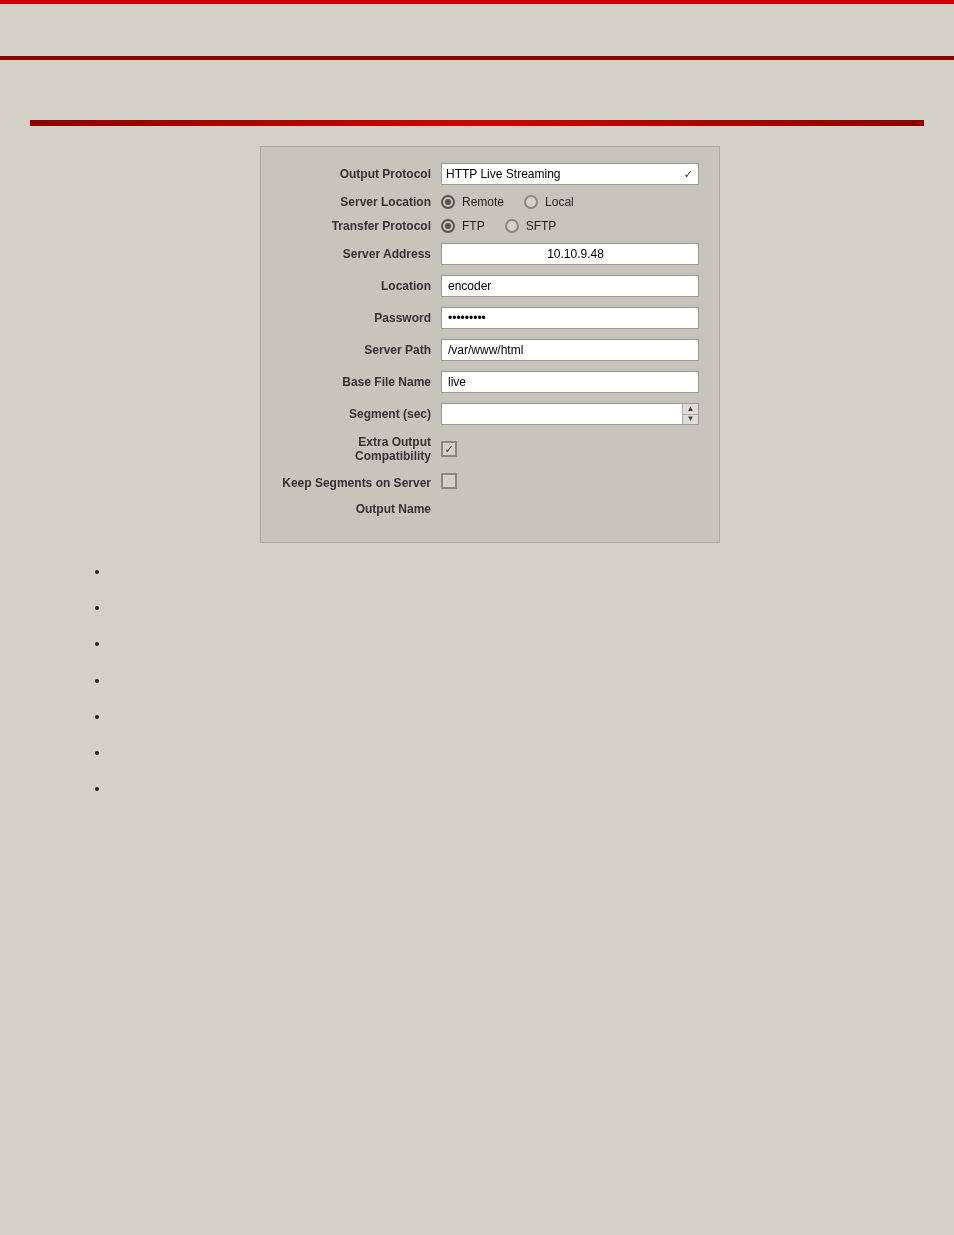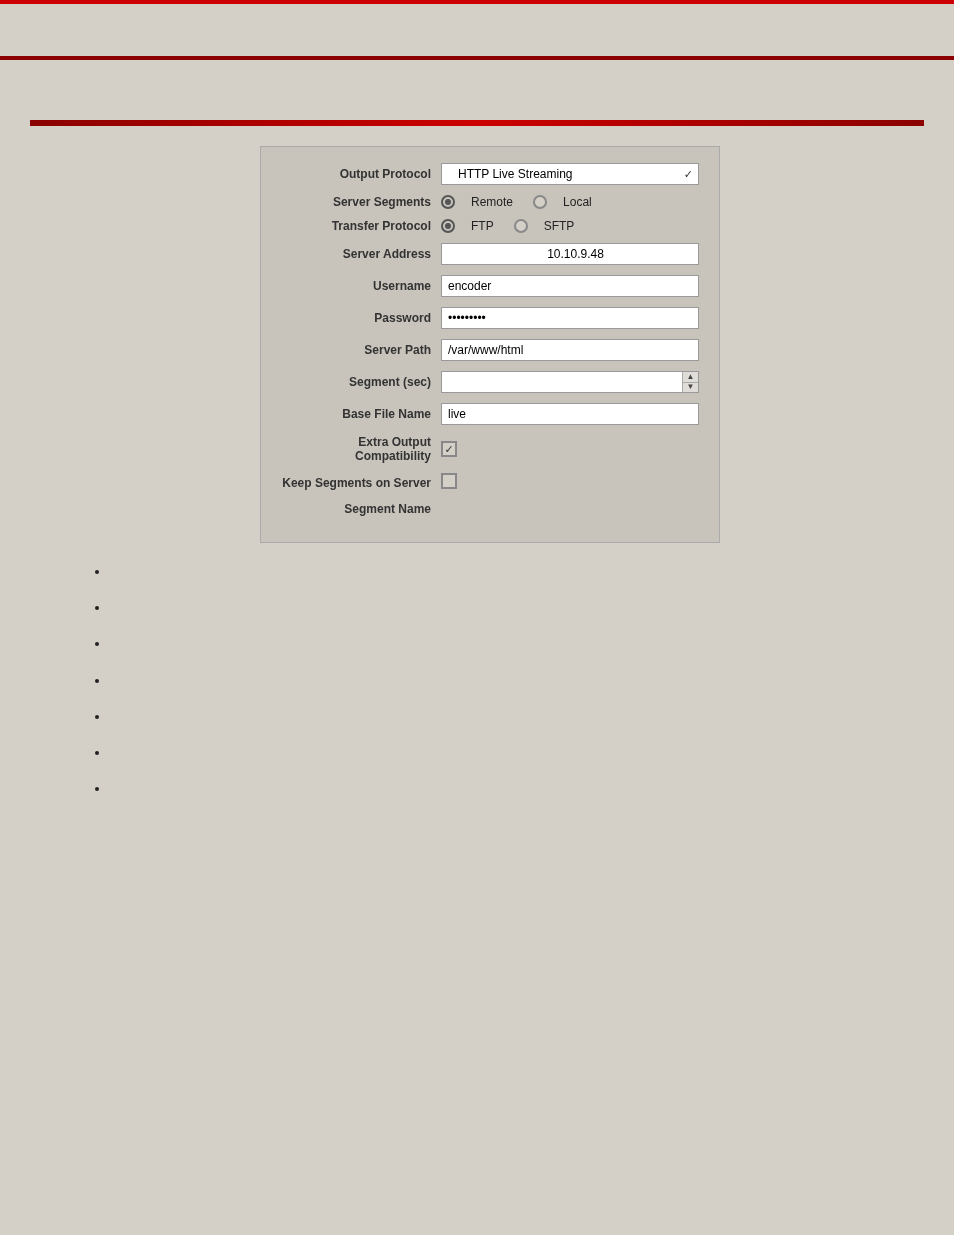--- a/index.html
+++ b/index.html
@@ -53,21 +53,21 @@
       min-width: 160px;
       padding-right: 10px;
     }
 
     .form-control {
       flex: 1;
     }
 
     select.input-field {
       width: 100%;
-      padding: 3px 16px;
+      padding: 3px 4px;
       border: 1px solid #999;
       background: white;
       font-size: 12px;
       appearance: none;
       -webkit-appearance: none;
     }
 
     .select-wrapper {
       position: relative;
       width: 100%;
@@ -94,21 +94,21 @@
 
     .radio-group {
       display: flex;
       align-items: center;
       gap: 20px;
     }
 
     .radio-option {
       display: flex;
       align-items: center;
-      gap: 16px;
+      gap: 7px;
       font-size: 12px;
     }
 
     .radio-selected {
       display: inline-block;
       width: 14px;
       height: 14px;
       border-radius: 50%;
       border: 2px solid #555;
       background: radial-gradient(circle at 50% 50%, #666 40%, #c8c4bc 41%);
@@ -218,21 +218,21 @@
       <div class="form-control">
         <div class="select-wrapper">
           <select class="input-field">
             <option>HTTP Live Streaming</option>
           </select>
         </div>
       </div>
     </div>
 
     <div class="form-row">
-      <div class="form-label">Server Segments</div>
+      <div class="form-label">Server Location</div>
       <div class="form-control radio-group">
         <label class="radio-option">
           <span class="radio-selected"></span>
           <span>Remote</span>
         </label>
         <label class="radio-option">
           <span class="radio-unselected"></span>
           <span>Local</span>
         </label>
       </div>
@@ -253,77 +253,77 @@
     </div>
 
     <div class="form-row">
       <div class="form-label">Server Address</div>
       <div class="form-control">
         <input type="text" class="input-field" style="text-align: center; padding-left: 17px;" value="10.10.9.48">
       </div>
     </div>
 
     <div class="form-row">
-      <div class="form-label">Username</div>
+      <div class="form-label">Location</div>
       <div class="form-control">
         <input type="text" class="input-field" value="encoder" style="">
       </div>
     </div>
 
     <div class="form-row">
       <div class="form-label">Password</div>
       <div class="form-control">
         <input type="password" class="input-field" value="password1" style="">
       </div>
     </div>
 
     <div class="form-row">
       <div class="form-label">Server Path</div>
       <div class="form-control">
         <input type="text" class="input-field" value="/var/www/html" style="">
+      </div>
+    </div>
+
+    <div class="form-row">
+      <div class="form-label">Base File Name</div>
+      <div class="form-control">
+        <input type="text" class="input-field" value="live" style="">
       </div>
     </div>
 
     <div class="form-row">
       <div class="form-label">Segment (sec)</div>
       <div class="form-control">
         <div class="segment-wrapper">
           <input type="text" class="segment-input input-field" value="4" style="">
           <div class="spin-buttons">
             <button class="spin-up">▲</button>
             <button class="spin-down">▼</button>
           </div>
         </div>
       </div>
     </div>
 
-    <div class="form-row">
-      <div class="form-label">Base File Name</div>
-      <div class="form-control">
-        <input type="text" class="input-field" value="live" style="">
-      </div>
-    </div>
-
 
     <div class="form-row">
       <div class="form-label">Extra Output Compatibility</div>
       <div class="form-control">
         <div class="checkbox-custom checked">✓</div>
       </div>
     </div>
 
     <div class="form-row">
       <div class="form-label">Keep Segments on Server</div>
       <div class="form-control">
         <div class="checkbox-custom"></div>
       </div>
     </div>
 
     <div class="form-row">
-      <div class="form-label">Segment Name</div>
+      <div class="form-label">Output Name</div>
     </div>
 
   </div>
 
   <ul class="bullet-list">
     <li></li>
     <li></li>
     <li></li>
     <li></li>
     <li></li>

